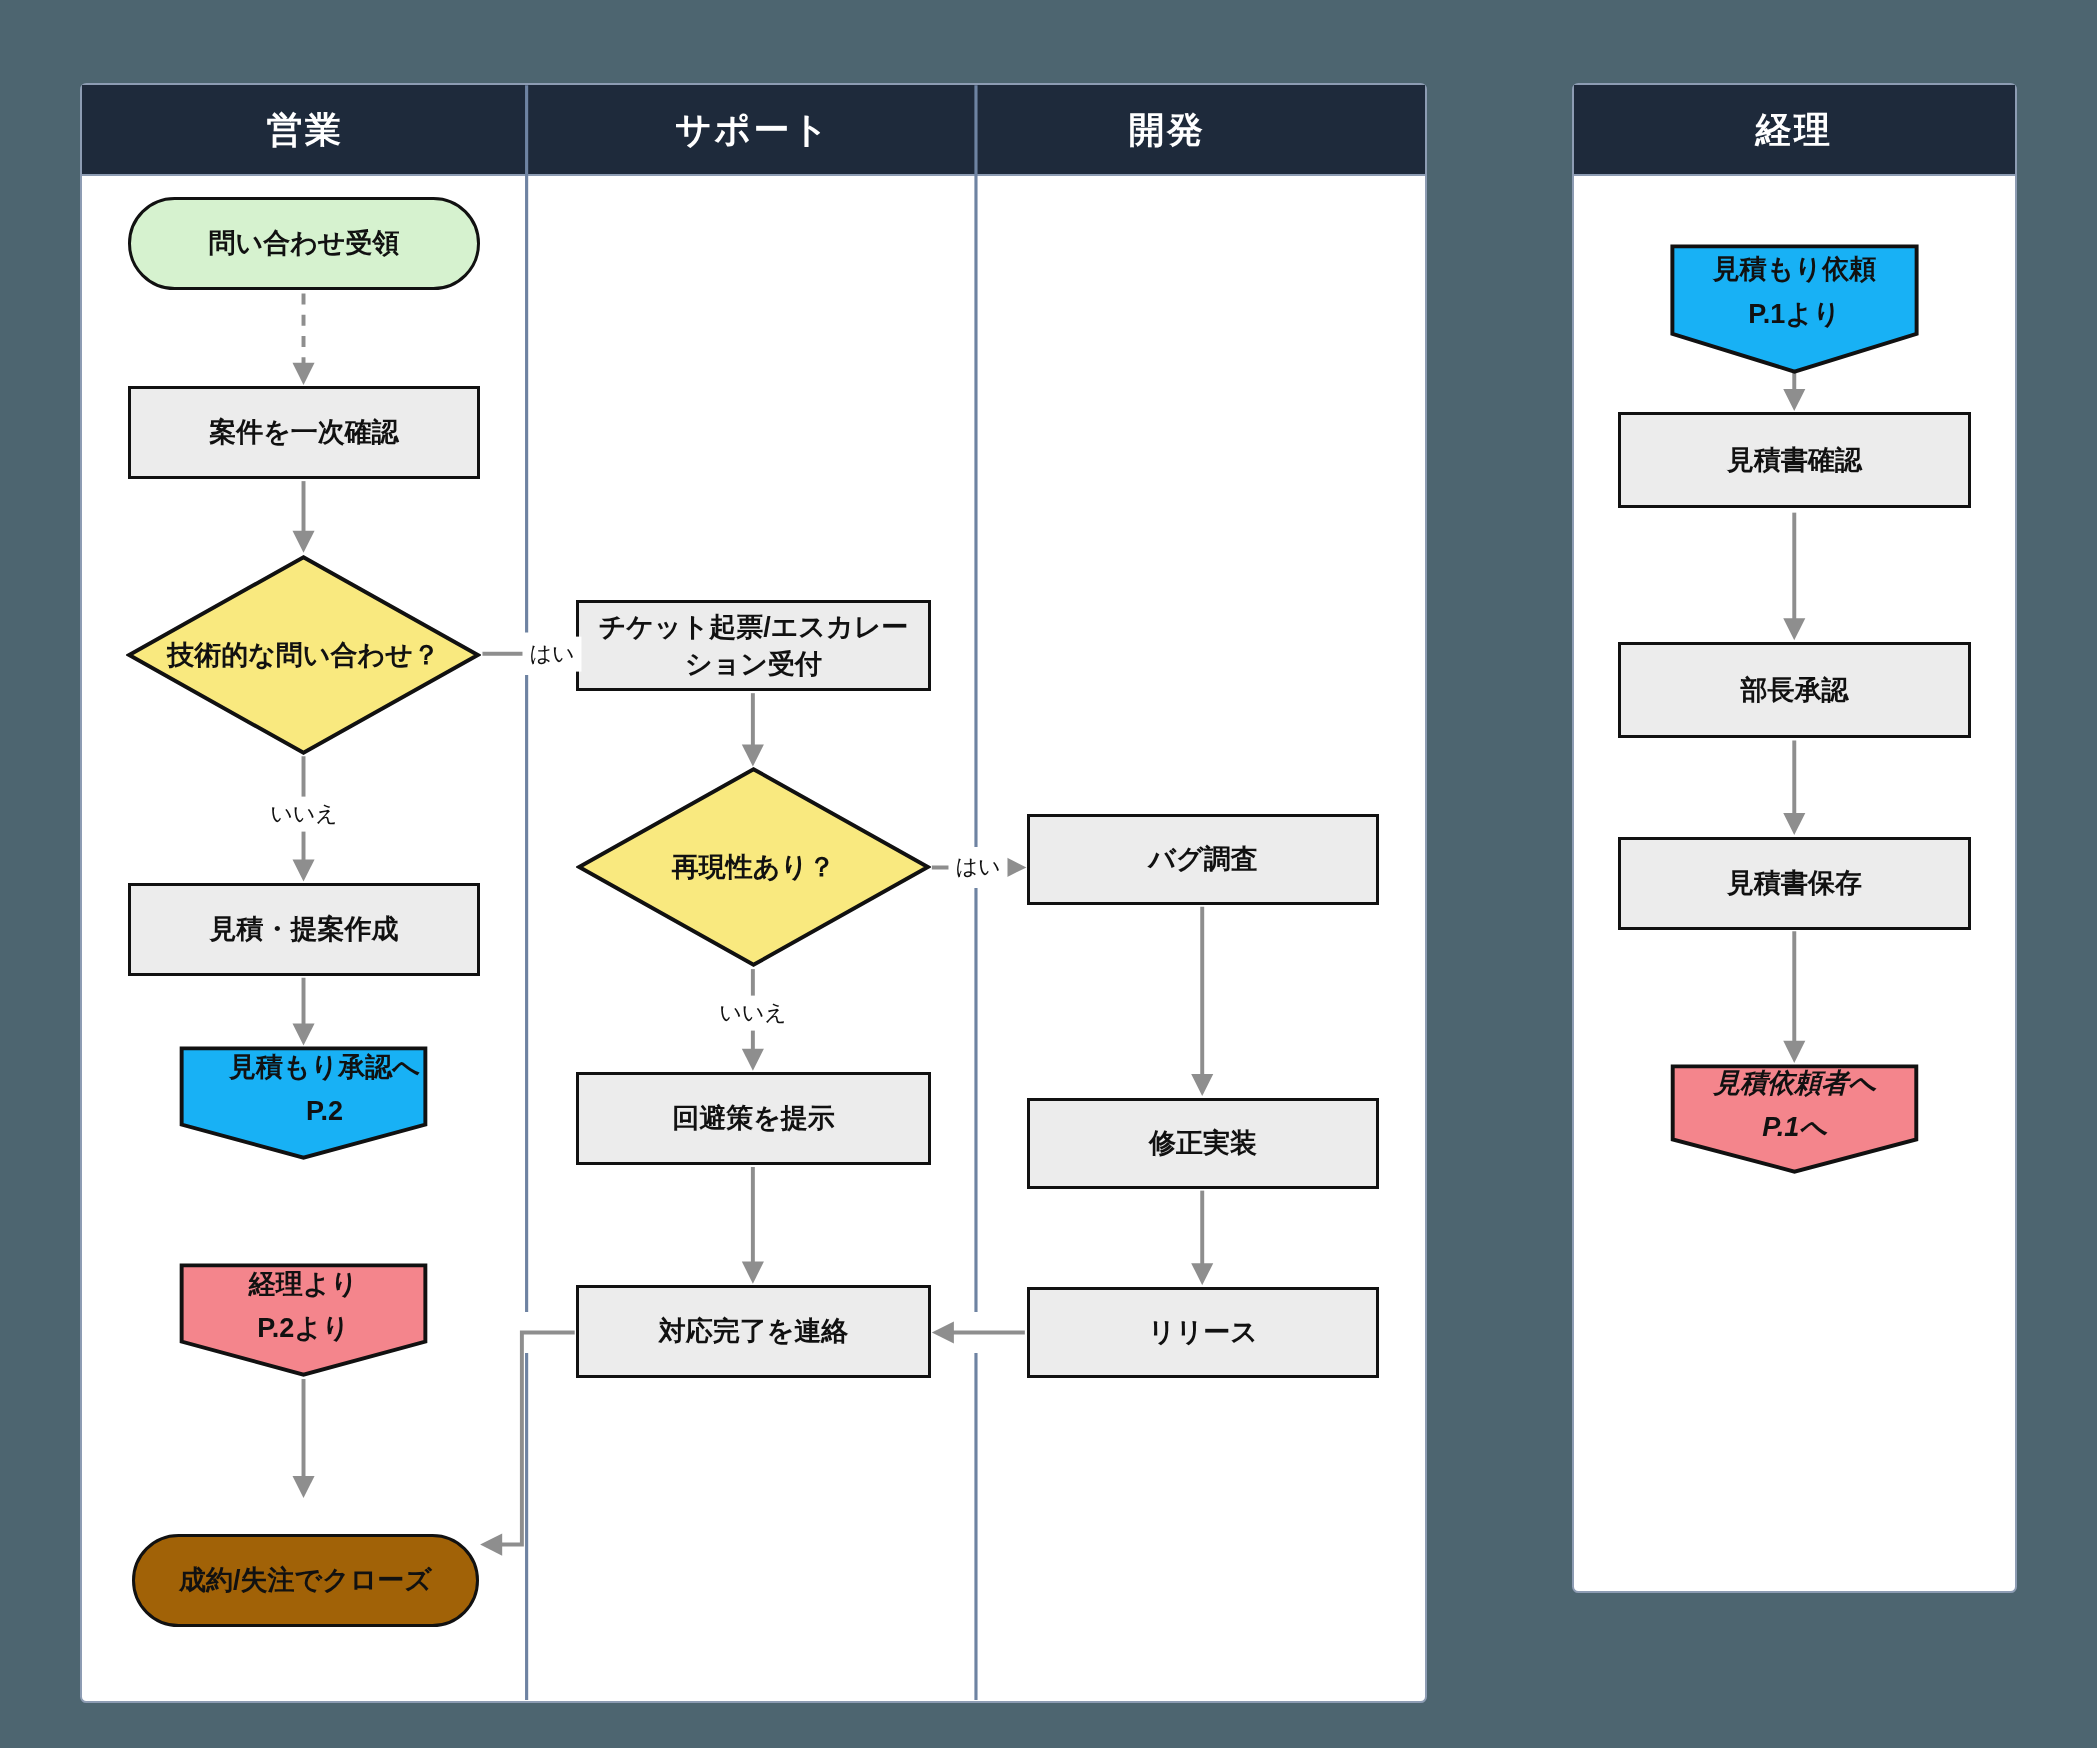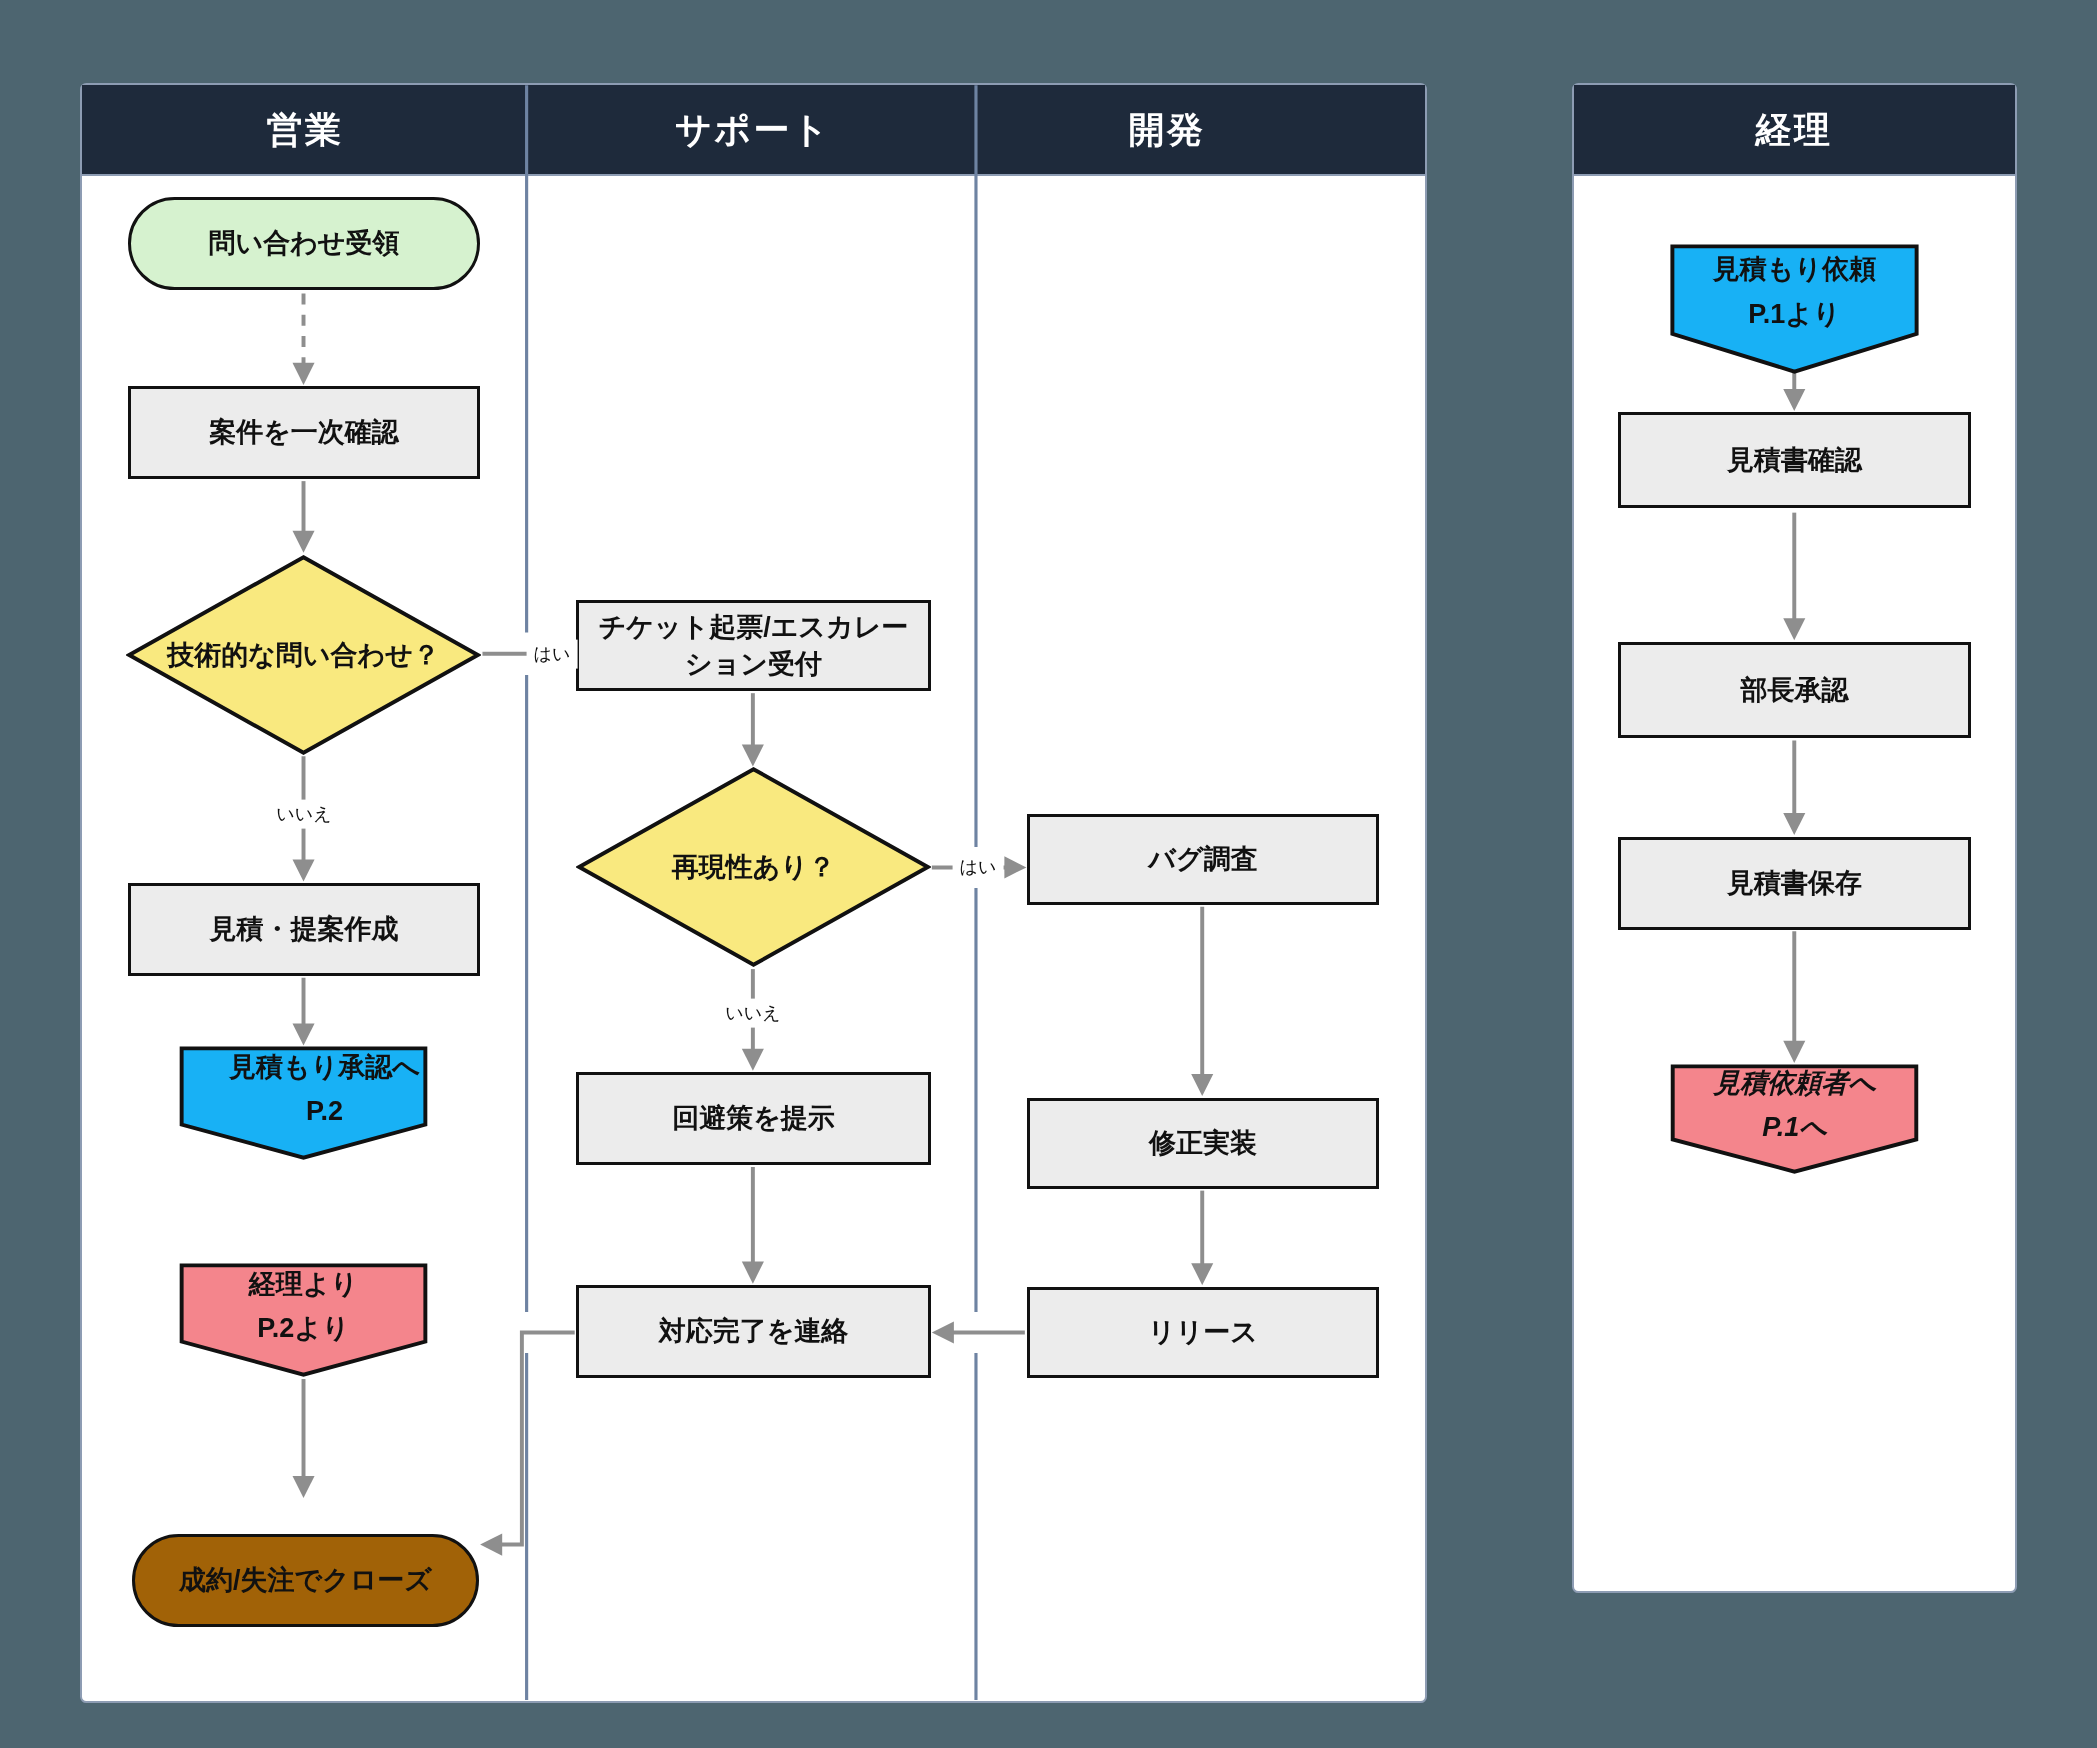--- a/index.html
+++ b/index.html
@@ -58,21 +58,21 @@
   .offpage .shape-label {
     display:flex; flex-direction:column; gap:8px; align-items:center;
   }
   .offpage.pad-std .shape-label { padding-bottom:28px; }
   .offpage.pad-big .shape-label { padding-bottom:35px; }
 
   
   .edge-label {
     position:absolute; transform:translate(-50%,-50%);
     background:#ffffff; color:#111;
-    font-size:18px; font-weight:500; padding:2.4px 7px;
+    font-size:22px; font-weight:500; padding:2.4px 7px;
     z-index:4; white-space:nowrap;
   }
 </style>
 </head>
 <body>
 
 <div class="canvas">
 
   <section class="panel panel-main">
     <div class="panel-header">

